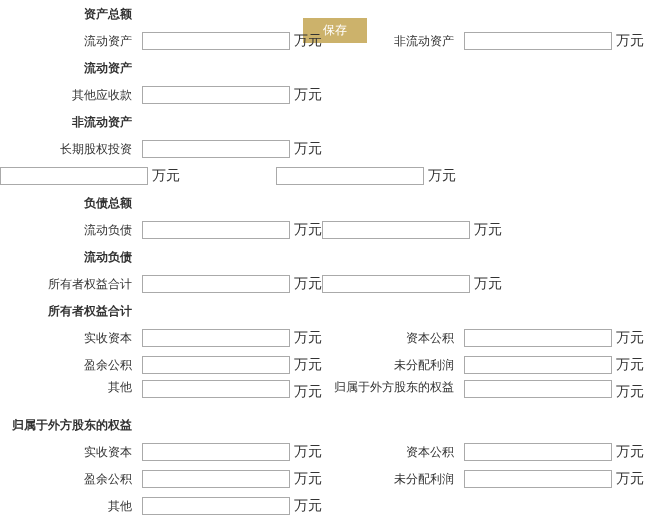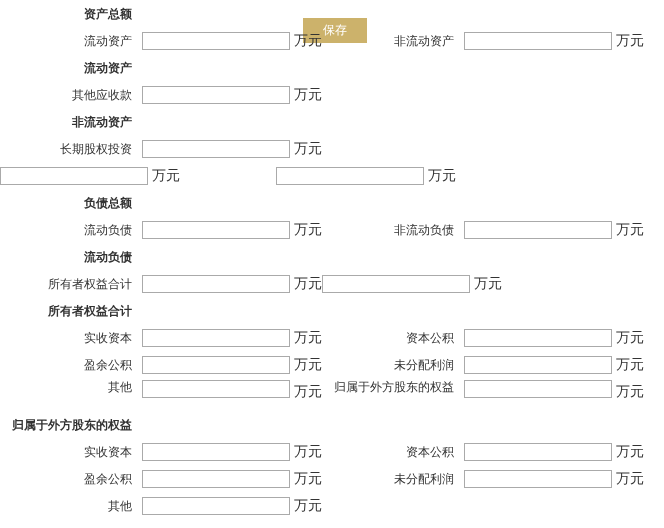--- a/index.html
+++ b/index.html
@@ -162,21 +162,20 @@
       </div>
       <div class="cell empty"></div>
     </div>
     <div class="row">
       <div class="cell">
         <div class="lbl">流动负债</div>
         <input type="text" class="inp" style="">
         <span class="unit">万元</span>
       </div>
       <div class="cell">
-        <div class="lbl">非流动负债</div>
         <input type="text" class="inp" style="">
         <span class="unit">万元</span>
       </div>
     </div>
     <div class="row">
       <div class="cell">
         <div class="lbl section-head">流动负债</div>
       </div>
       <div class="cell empty"></div>
     </div>

